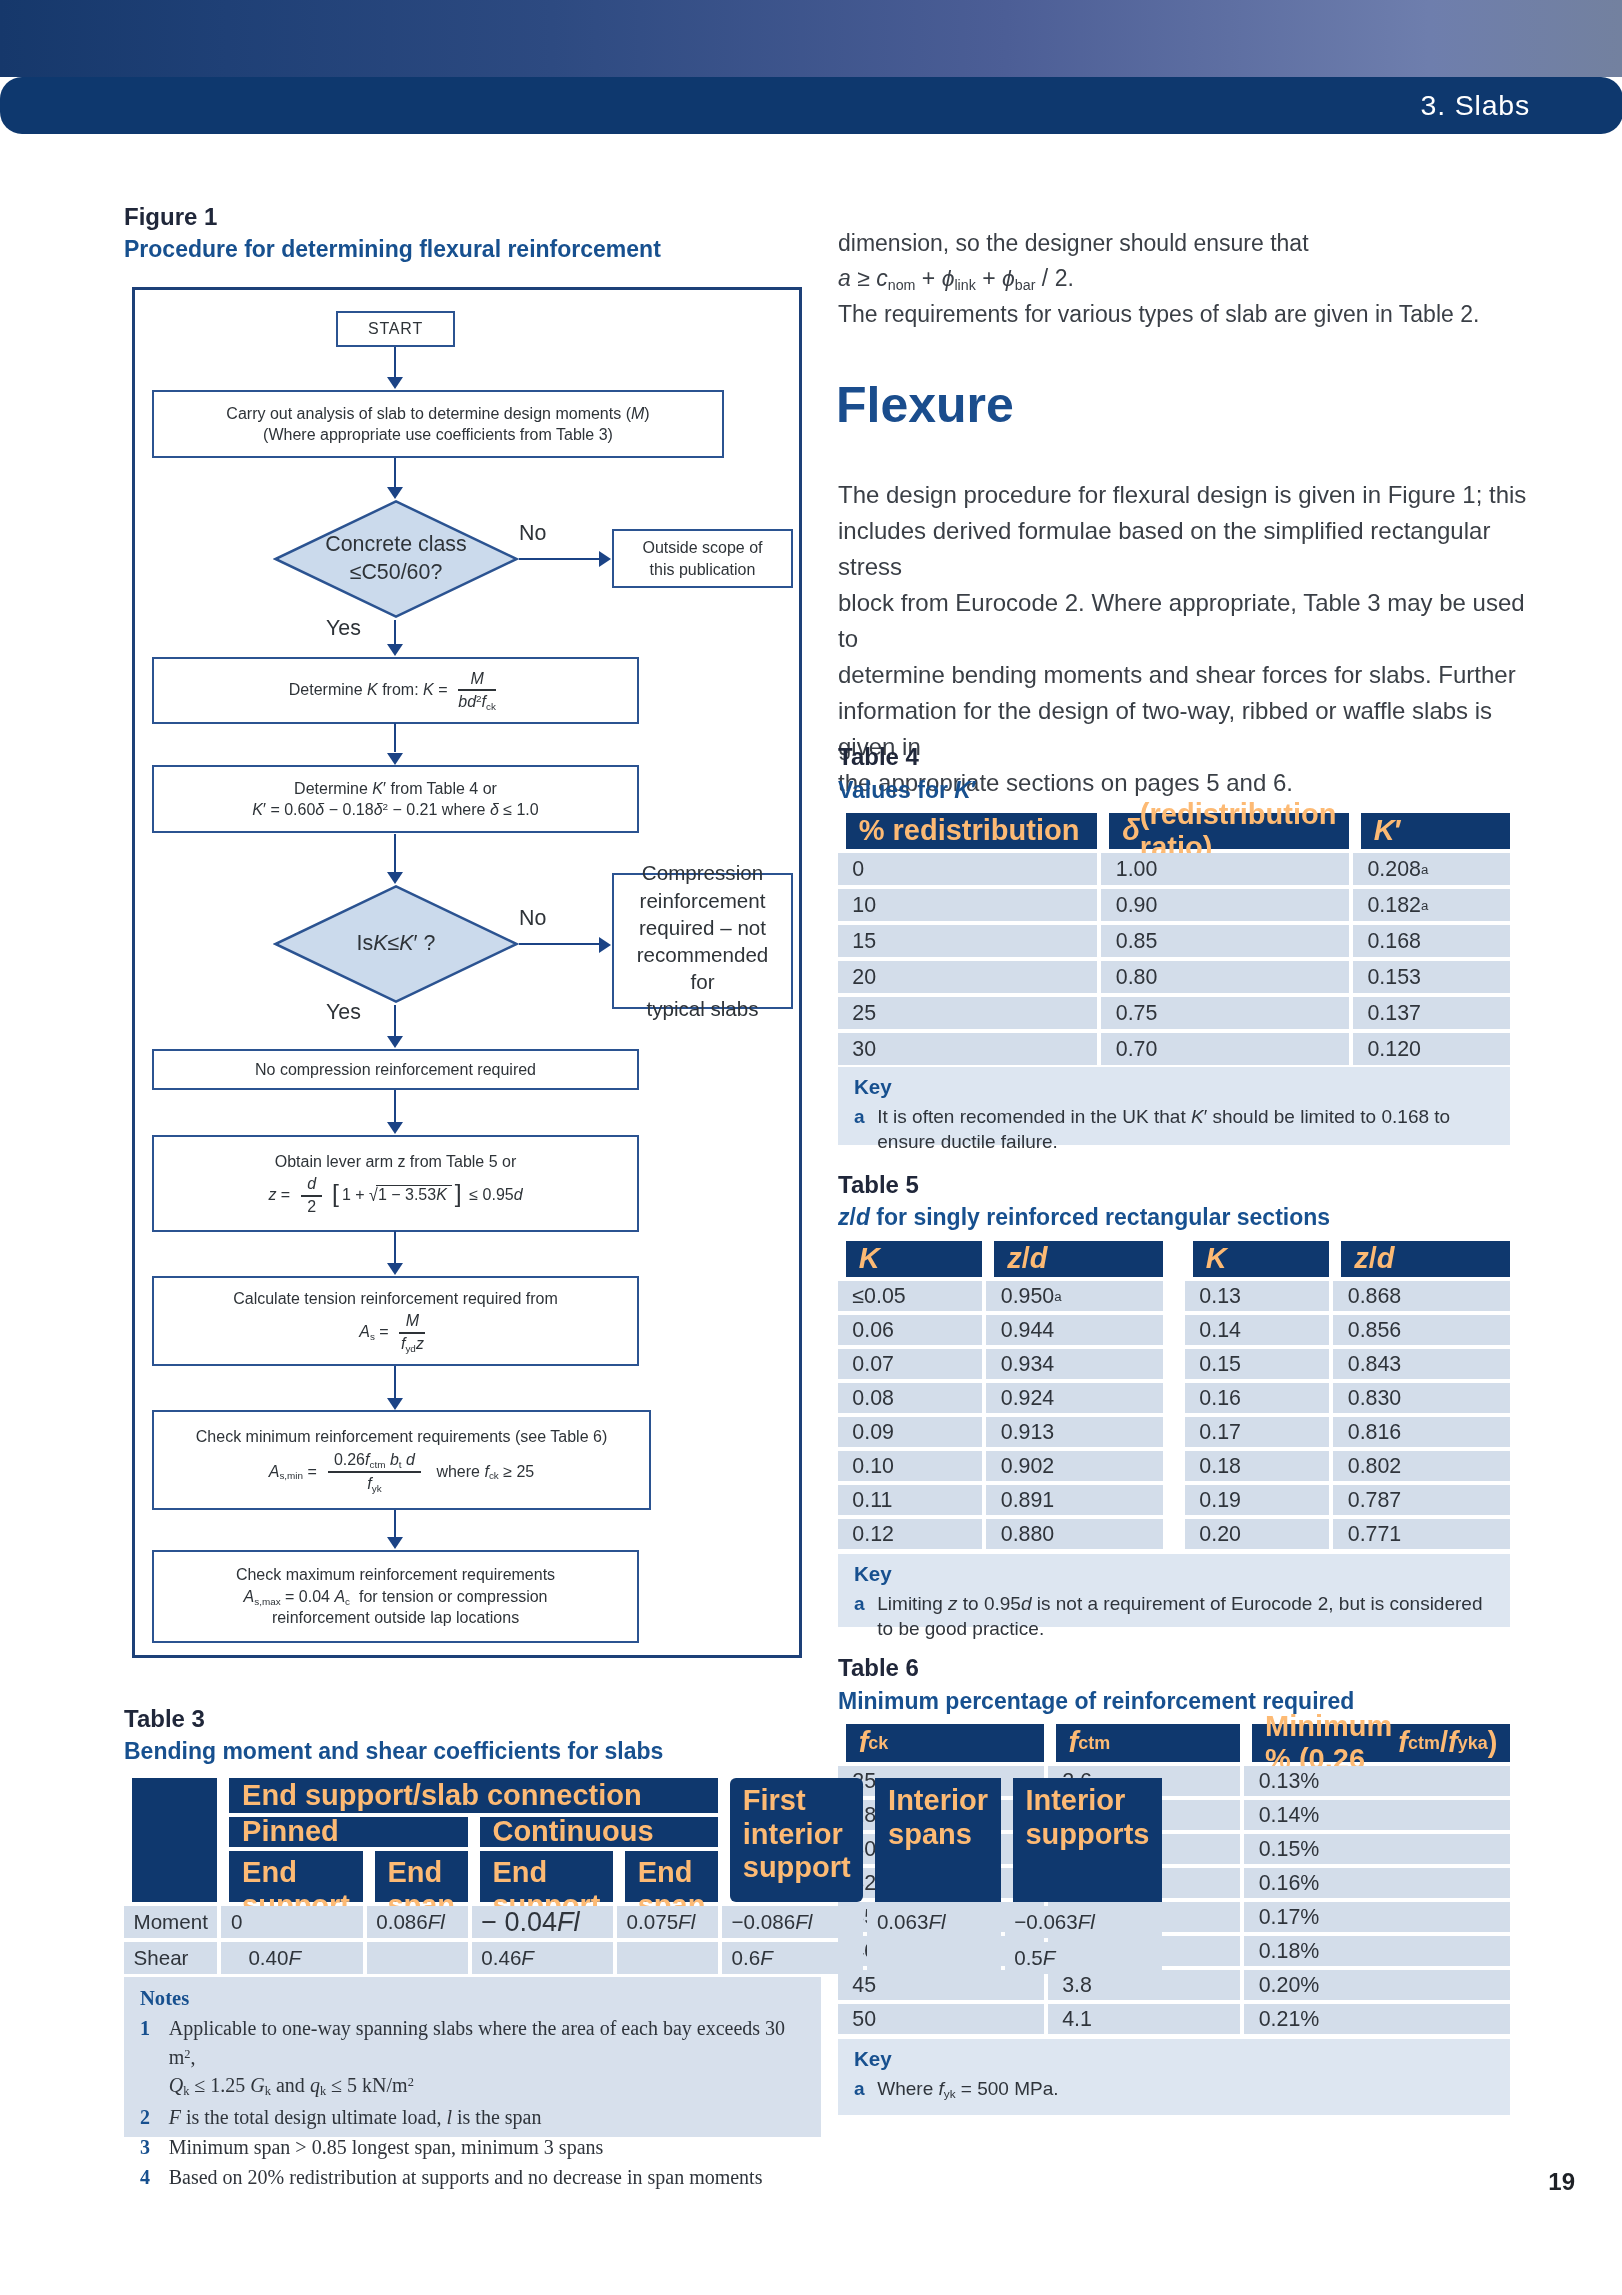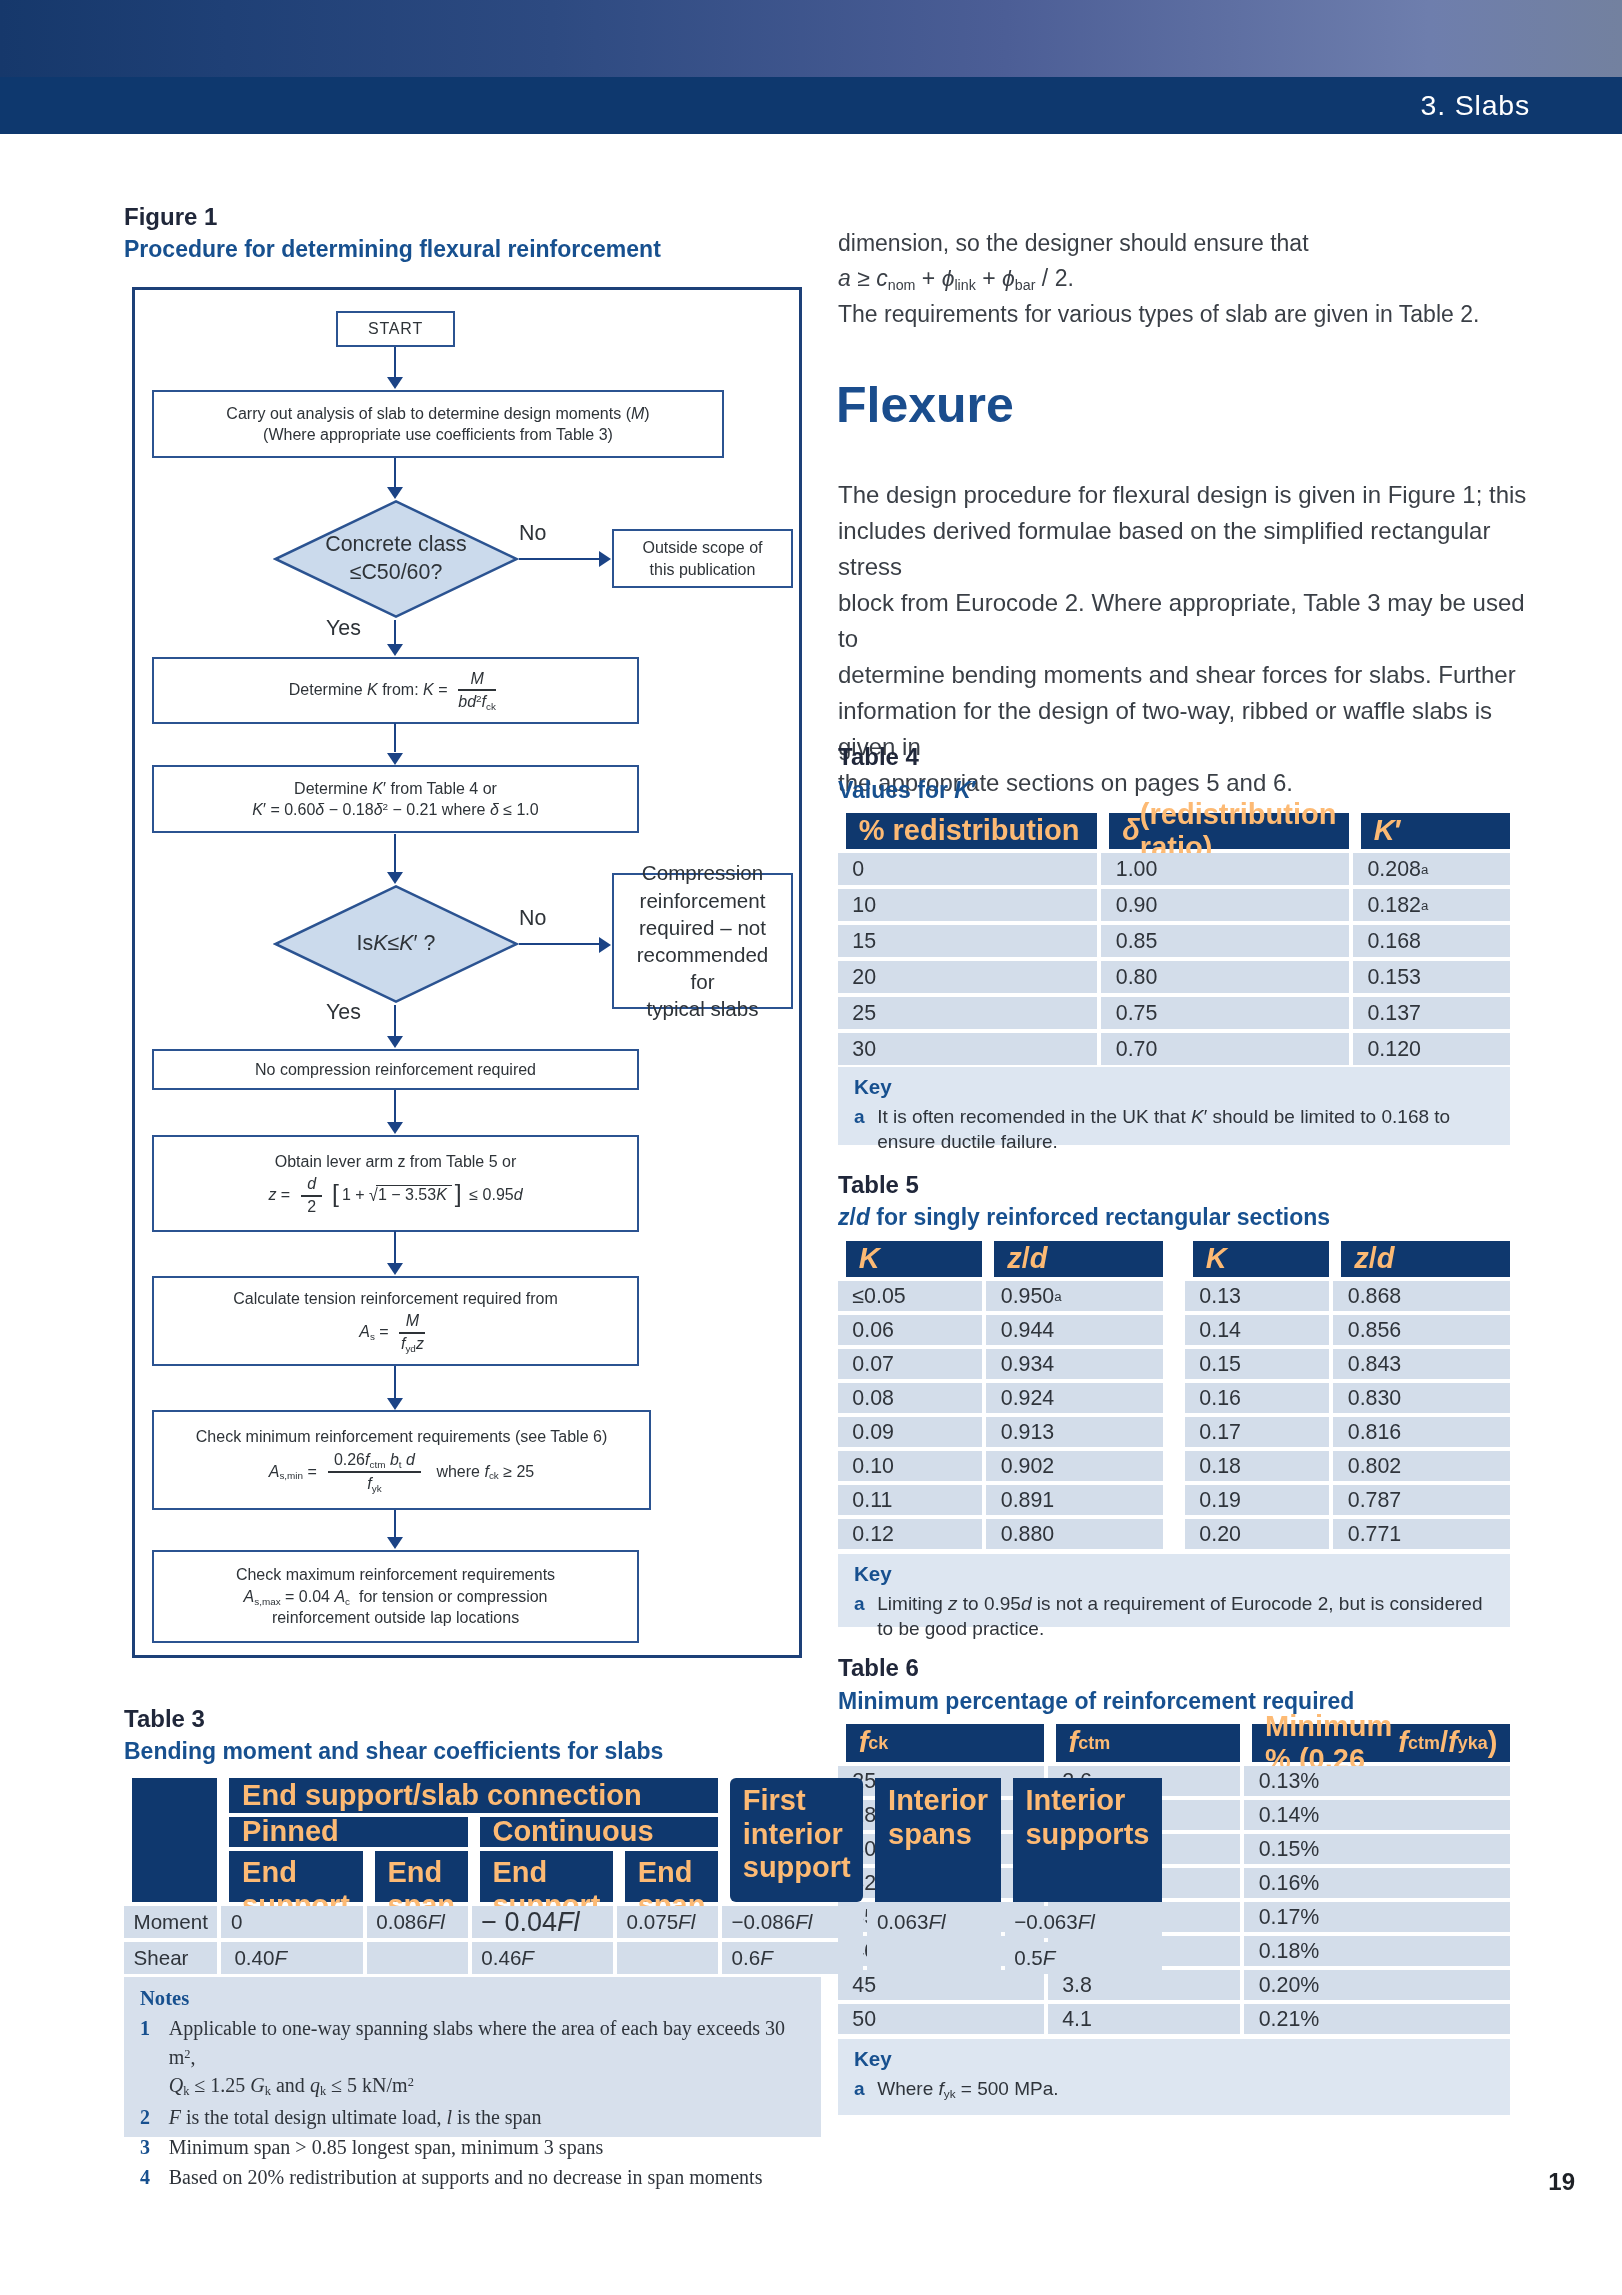--- a/index.html
+++ b/index.html
@@ -3,21 +3,21 @@
 <meta charset="utf-8">
 <style>
   html,body{margin:0;padding:0;background:#ffffff;}
   #page{position:relative;width:1623px;height:2295px;background:#ffffff;
         font-family:"Liberation Sans",sans-serif;color:#3a3f46;overflow:hidden;}
 
   
   .band-grad{position:absolute;left:0;top:0;width:1623px;height:77px;
     background:linear-gradient(90deg,#16386b 0%,#1f4076 14%,#2d4a81 34%,#4c5e96 62%,#6e7ead 88%,#73819f 100%);}
   .band-navy{position:absolute;left:0;top:77px;width:1623px;height:57px;background:#0e386e;
-    display:flex;align-items:center;justify-content:flex-end;}
+    display:flex;align-items:center;justify-content:flex-end;border-radius:22px;}
   .band-title{color:#ffffff;font-size:28.5px;font-weight:normal;padding-right:93px;letter-spacing:0.8px;}
 
   
   .blk-label{position:absolute;font-size:24px;font-weight:bold;color:#20273a;}
   .blk-sub{position:absolute;font-size:23px;font-weight:bold;color:#17508f;}
 
   
   .fig-frame{position:absolute;left:132px;top:287px;width:670px;height:1371px;
     border:3.2px solid #1d4078;background:#ffffff;box-sizing:border-box;}
   .fbox{position:absolute;background:#ffffff;border:2.4px solid #2b5391;box-sizing:border-box;
@@ -414,21 +414,21 @@
         <div class="cell" style="font-size:20.6px;padding:0 9.5px;">0.086<i>Fl</i></div>
         <div class="cell" style="font-size:27px;padding:0 9.5px;">− 0.04<i>Fl</i></div>
         <div class="cell" style="font-size:20.6px;padding:0 9.5px;">0.075<i>Fl</i></div>
         <div class="cell" style="font-size:20.6px;padding:0 9.5px;">−0.086<i>Fl</i></div>
         <div class="cell" style="font-size:20.6px;padding:0 9.5px;">0.063<i>Fl</i></div>
         <div class="cell" style="font-size:20.6px;padding:0 9.5px;">−0.063<i>Fl</i></div>
       </div>
 
       <div class="grow">
         <div class="cell" style="font-size:20.6px;padding:0 9.5px;">Shear</div>
-        <div class="cell" style="font-size:20.6px;padding:0 13px;">0.40<i>F</i></div>
+        <div class="cell" style="font-size:20.6px;padding:0 27px;">0.40<i>F</i></div>
         <div class="cell" style="font-size:20.6px;padding:0 9.5px;"></div>
         <div class="cell" style="font-size:20.6px;padding:0 9.5px;">0.46<i>F</i></div>
         <div class="cell" style="font-size:20.6px;padding:0 9.5px;"></div>
         <div class="cell" style="font-size:20.6px;padding:0 9.5px;">0.6<i>F</i></div>
         <div class="cell" style="font-size:20.6px;padding:0 9.5px;"></div>
         <div class="cell" style="font-size:20.6px;padding:0 9.5px;">0.5<i>F</i></div>
       </div>
     </div>
   <div class="notespanel" style="left:124px;top:1977px;width:697px;height:160px;font-family:Liberation Serif, serif;">
     <div class="notes-title">Notes</div>

